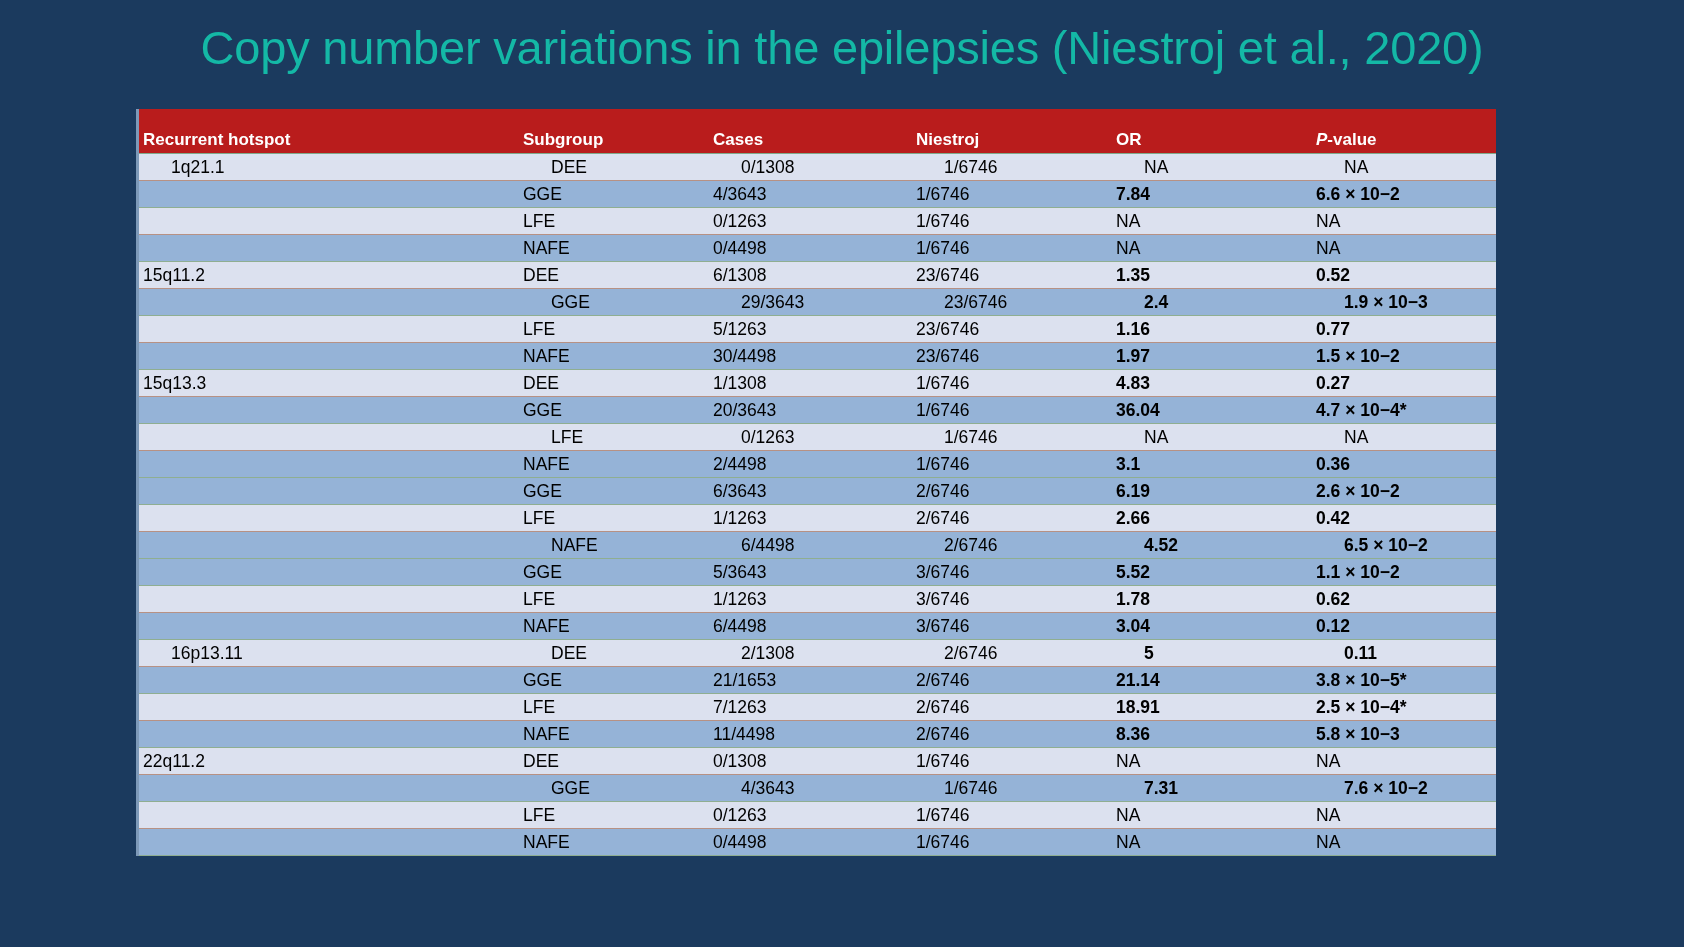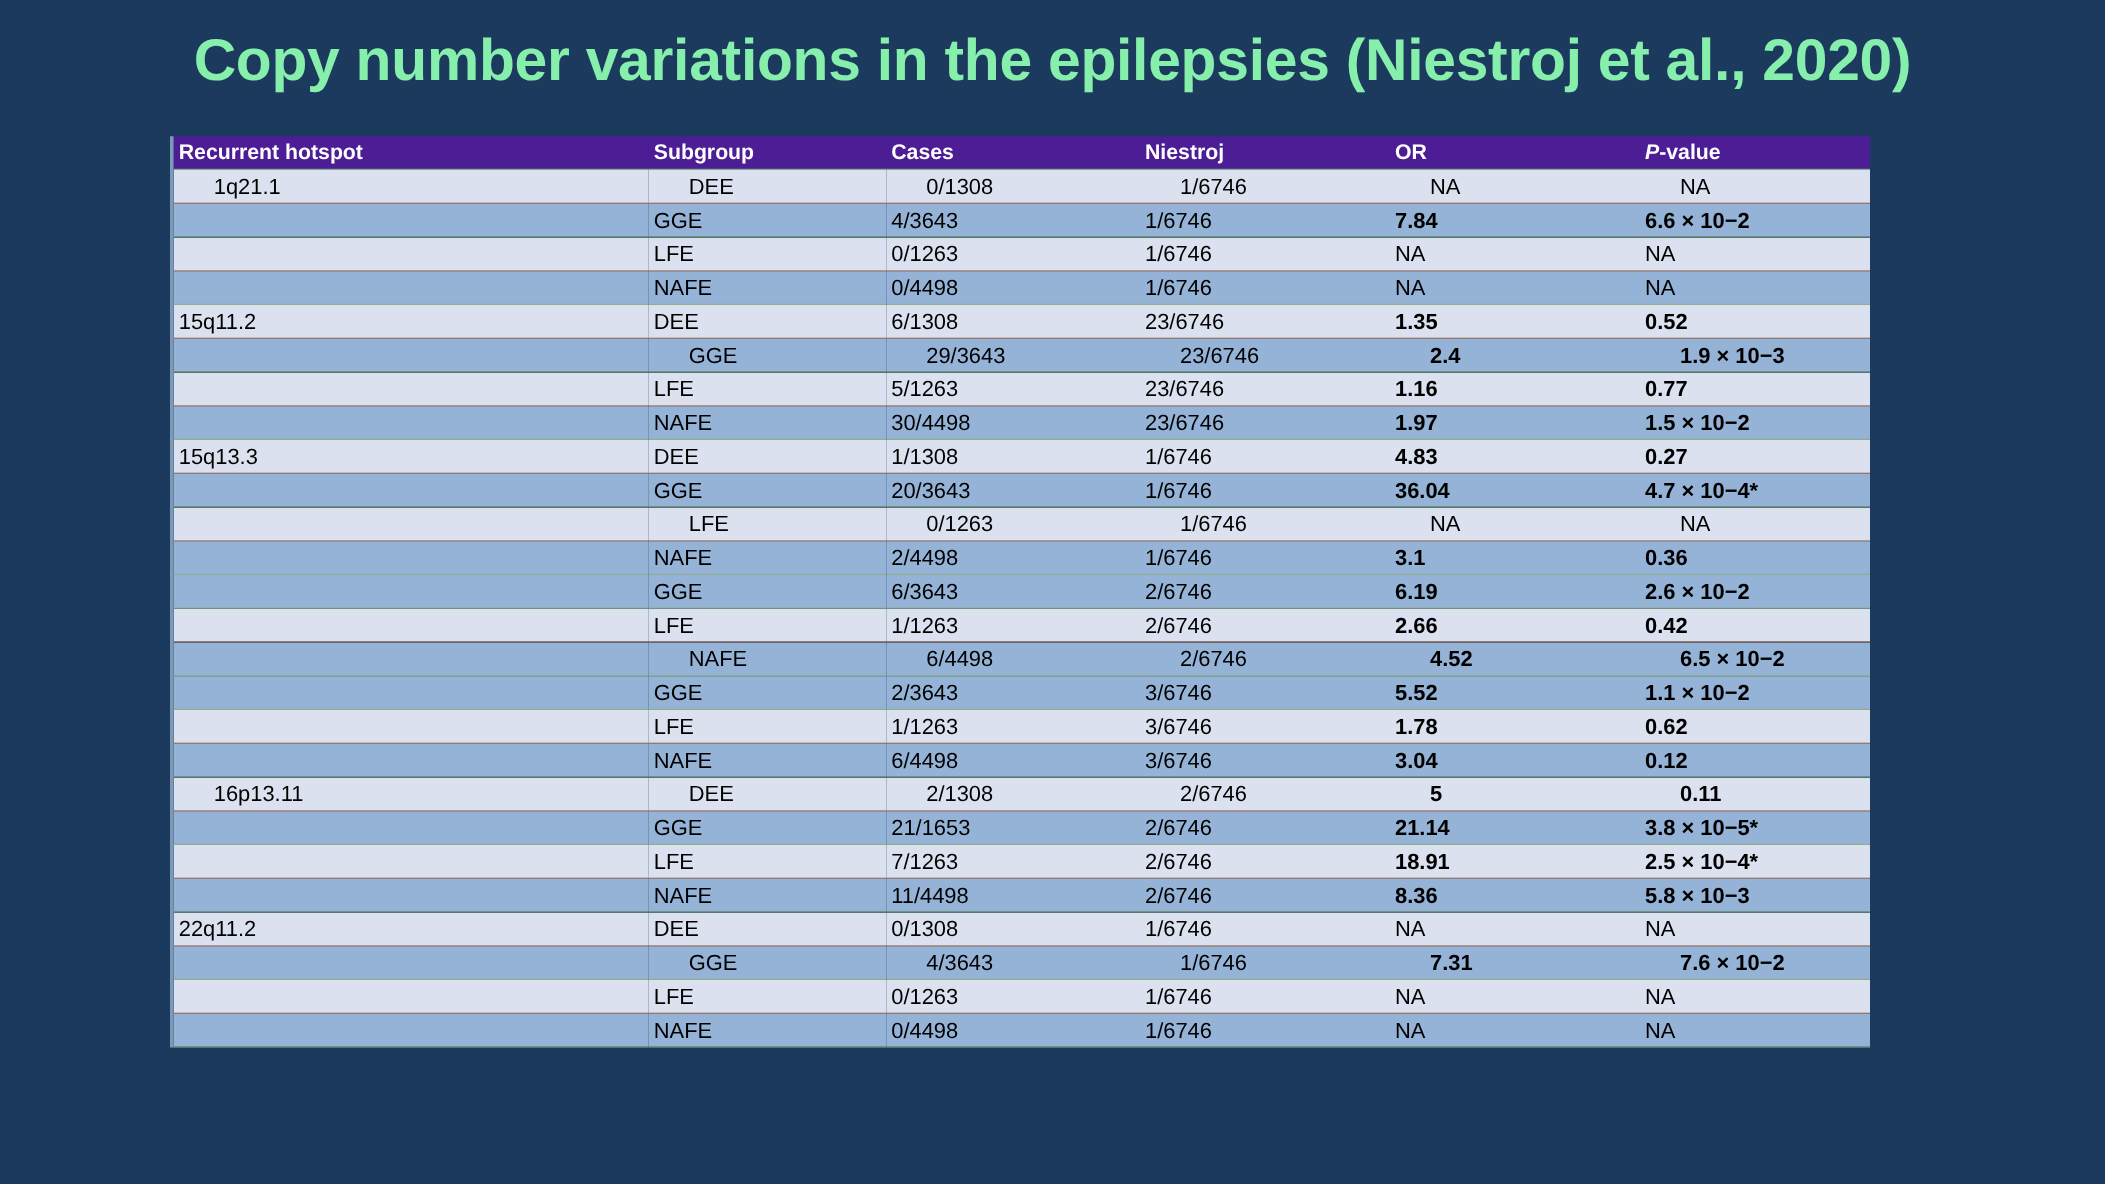--- a/index.html
+++ b/index.html
@@ -18,48 +18,48 @@
     position: absolute;
     inset: 0;
     background: #1b3a5e;
   }
   .slide-title {
     position: absolute;
     left: 0;
     top: 22px;
     width: 1684px;
     text-align: center;
-    color: #86efac;
+    color: #14b8a6;
     font-size: 47px;
-    font-weight: 700;
+    font-weight: 400;
     letter-spacing: -0.2px;
     line-height: 1.1;
     white-space: nowrap;
   }
   .table-wrap {
     position: absolute;
     left: 136px;
     top: 109px;
     width: 1333px;
     border-left: 3px solid #7d99b8;
     box-sizing: border-box;
   }
   table.cnv {
     border-collapse: collapse;
     width: 100%;
     table-layout: fixed;
     font-size: 17.5px;
   }
   table.cnv th {
-    background: #4c1d95;
+    background: #b91c1c;
     color: #ffffff;
     font-weight: bold;
     font-size: 17px;
     text-align: left;
-    padding: 3px 0 3px 4px;
+    padding: 21px 0 3px 4px;
     height: 20px;
     line-height: 1.1;
     border: none;
     vertical-align: middle;
   }
   table.cnv td {
     color: #000000;
     padding: 1px 0 1px 4px;
     height: 24px;
     line-height: 1.15;
@@ -227,21 +227,21 @@
             <td class="c-hotspot"></td>
             <td class="c-subgroup">NAFE</td>
             <td class="c-cases">6/4498</td>
             <td class="c-controls">2/6746</td>
             <td class="c-or b">4.52</td>
             <td class="c-pvalue b">6.5 × 10−2</td>
           </tr>
           <tr class="band-b r-sep-3">
             <td class="c-hotspot"></td>
             <td class="c-subgroup">GGE</td>
-            <td class="c-cases">2/3643</td>
+            <td class="c-cases">5/3643</td>
             <td class="c-controls">3/6746</td>
             <td class="c-or b">5.52</td>
             <td class="c-pvalue b">1.1 × 10−2</td>
           </tr>
           <tr class="band-a r-sep-4">
             <td class="c-hotspot"></td>
             <td class="c-subgroup">LFE</td>
             <td class="c-cases">1/1263</td>
             <td class="c-controls">3/6746</td>
             <td class="c-or b">1.78</td>

